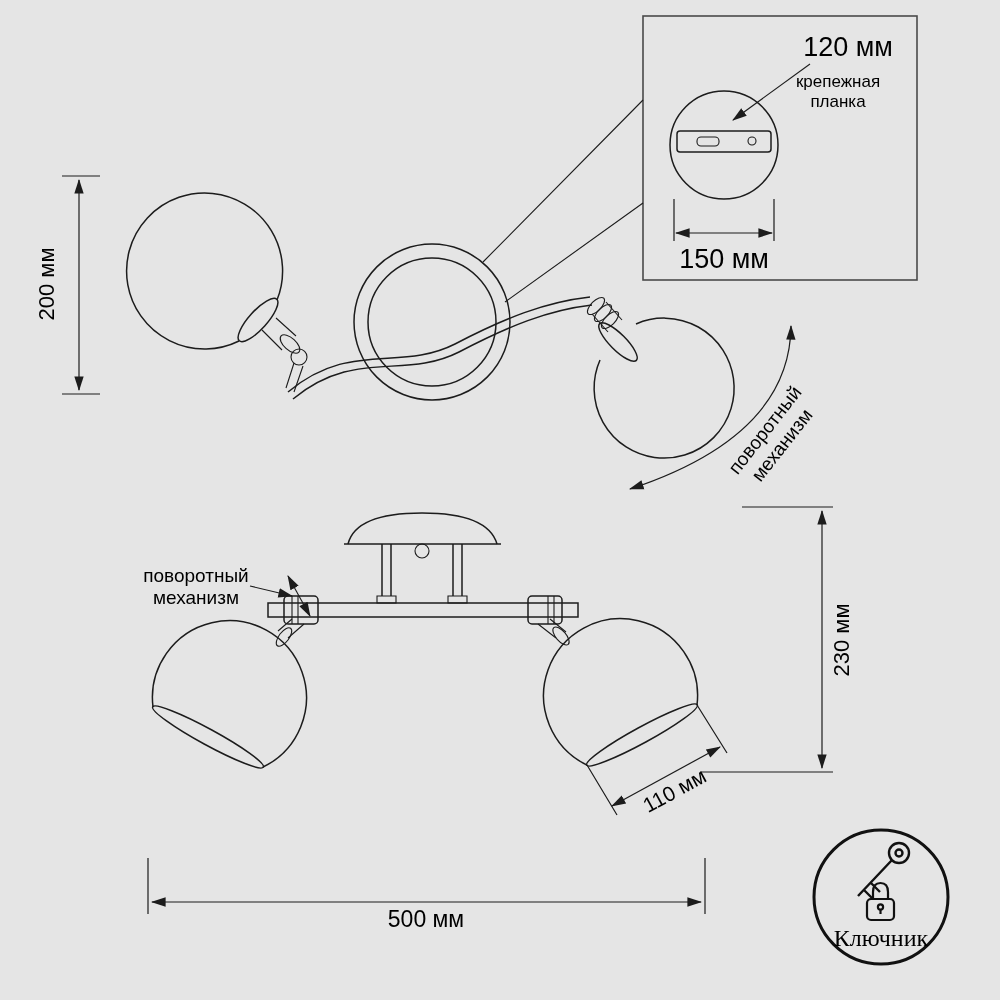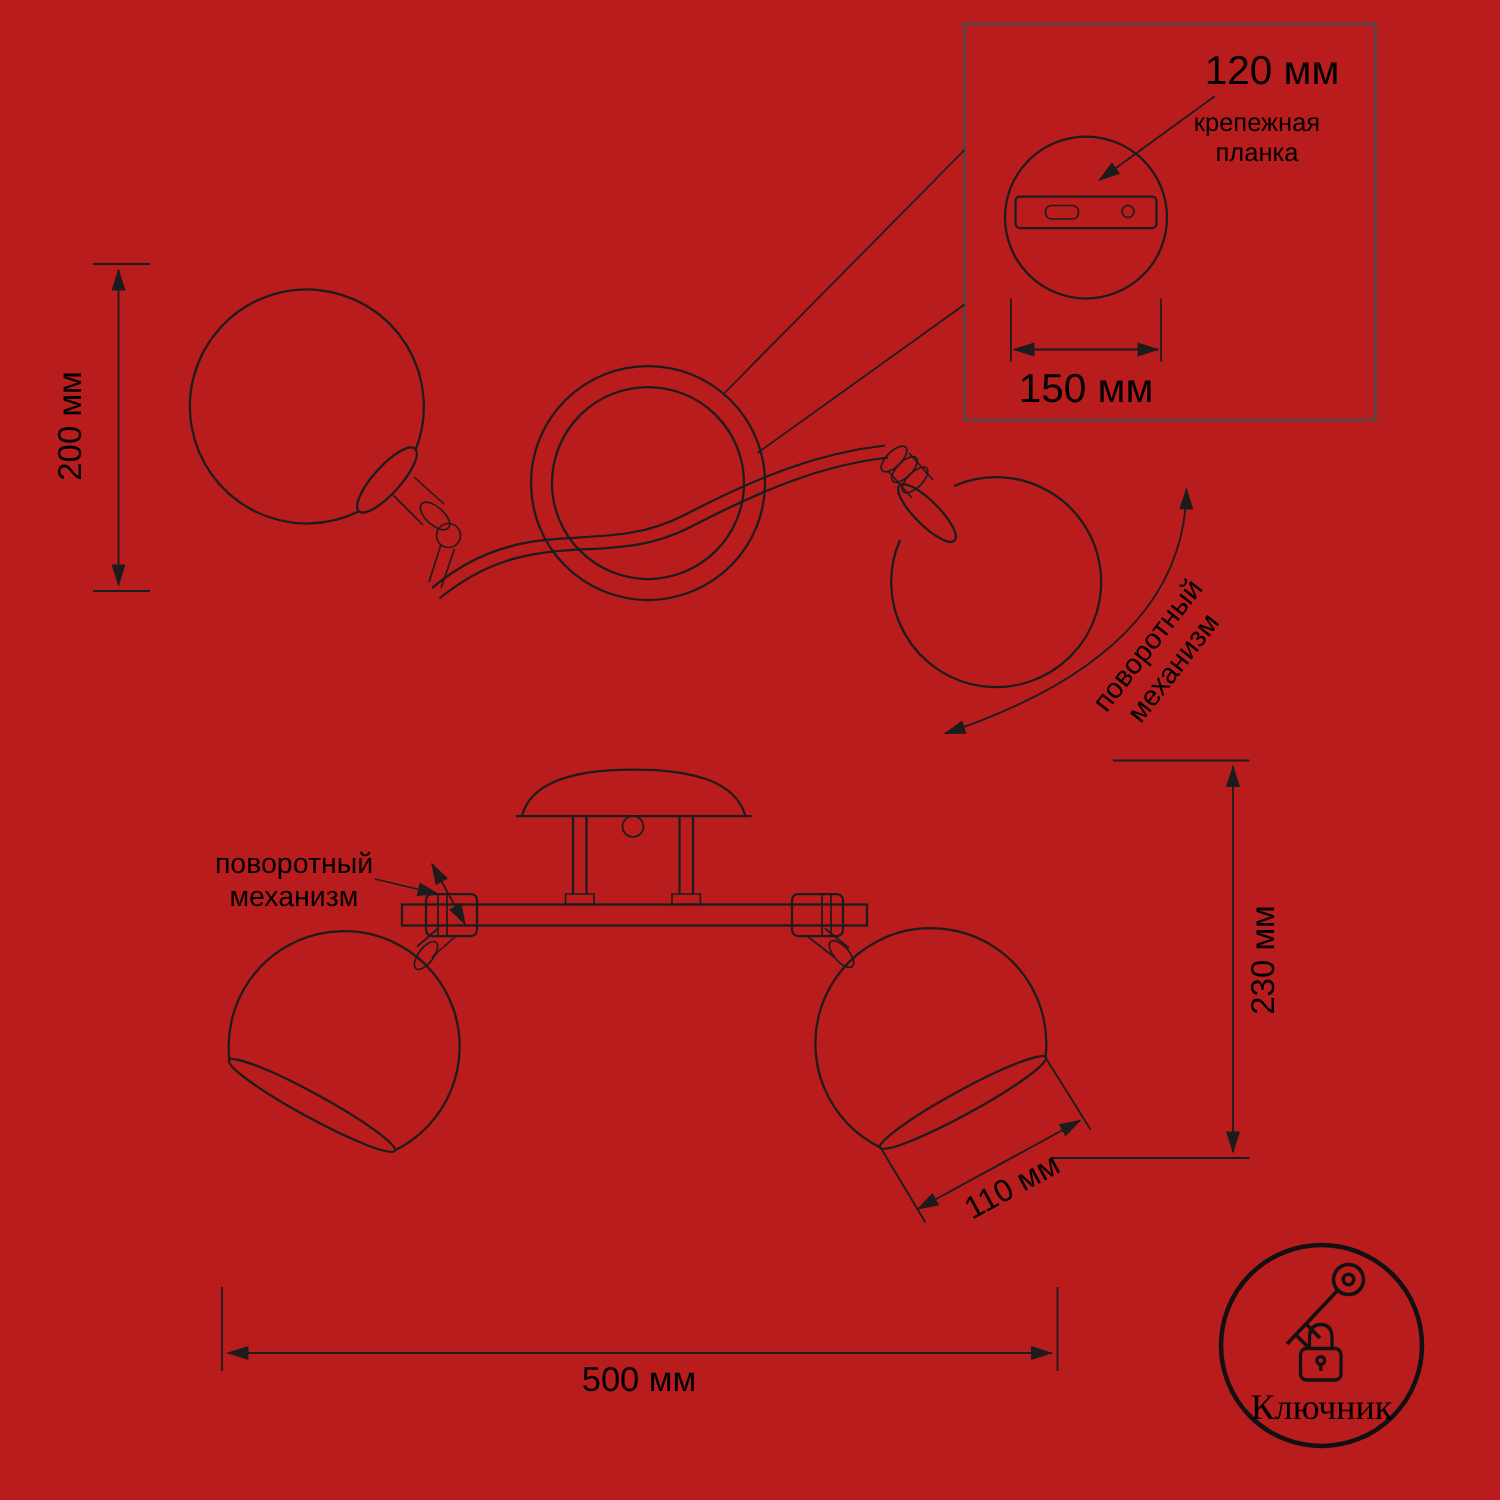--- a/index.html
+++ b/index.html
@@ -1,16 +1,16 @@
 <!DOCTYPE html>
 <html><head>
 <meta charset="utf-8">
 <style>
   html,body{margin:0;padding:0;background:#ffffff;}
-  .stage{position:relative;width:1000px;height:1000px;background:#b91c1c;overflow:hidden;
+  .stage{position:relative;width:1000px;height:1000px;background:#e5e5e5;overflow:hidden;
          font-family:"Liberation Sans", sans-serif;}
   svg{position:absolute;left:0;top:0;}
   .ln{stroke:#1c1c1c;stroke-width:1.5;fill:none;}
   .thin{stroke:#1c1c1c;stroke-width:1.1;fill:none;}
   .dim{stroke:#1c1c1c;stroke-width:1.2;fill:none;}
   .txt{fill:#000;font-family:"Liberation Sans", sans-serif;}
   .serif{font-family:"Liberation Serif", serif;}
 </style>
 </head>
 <body>

